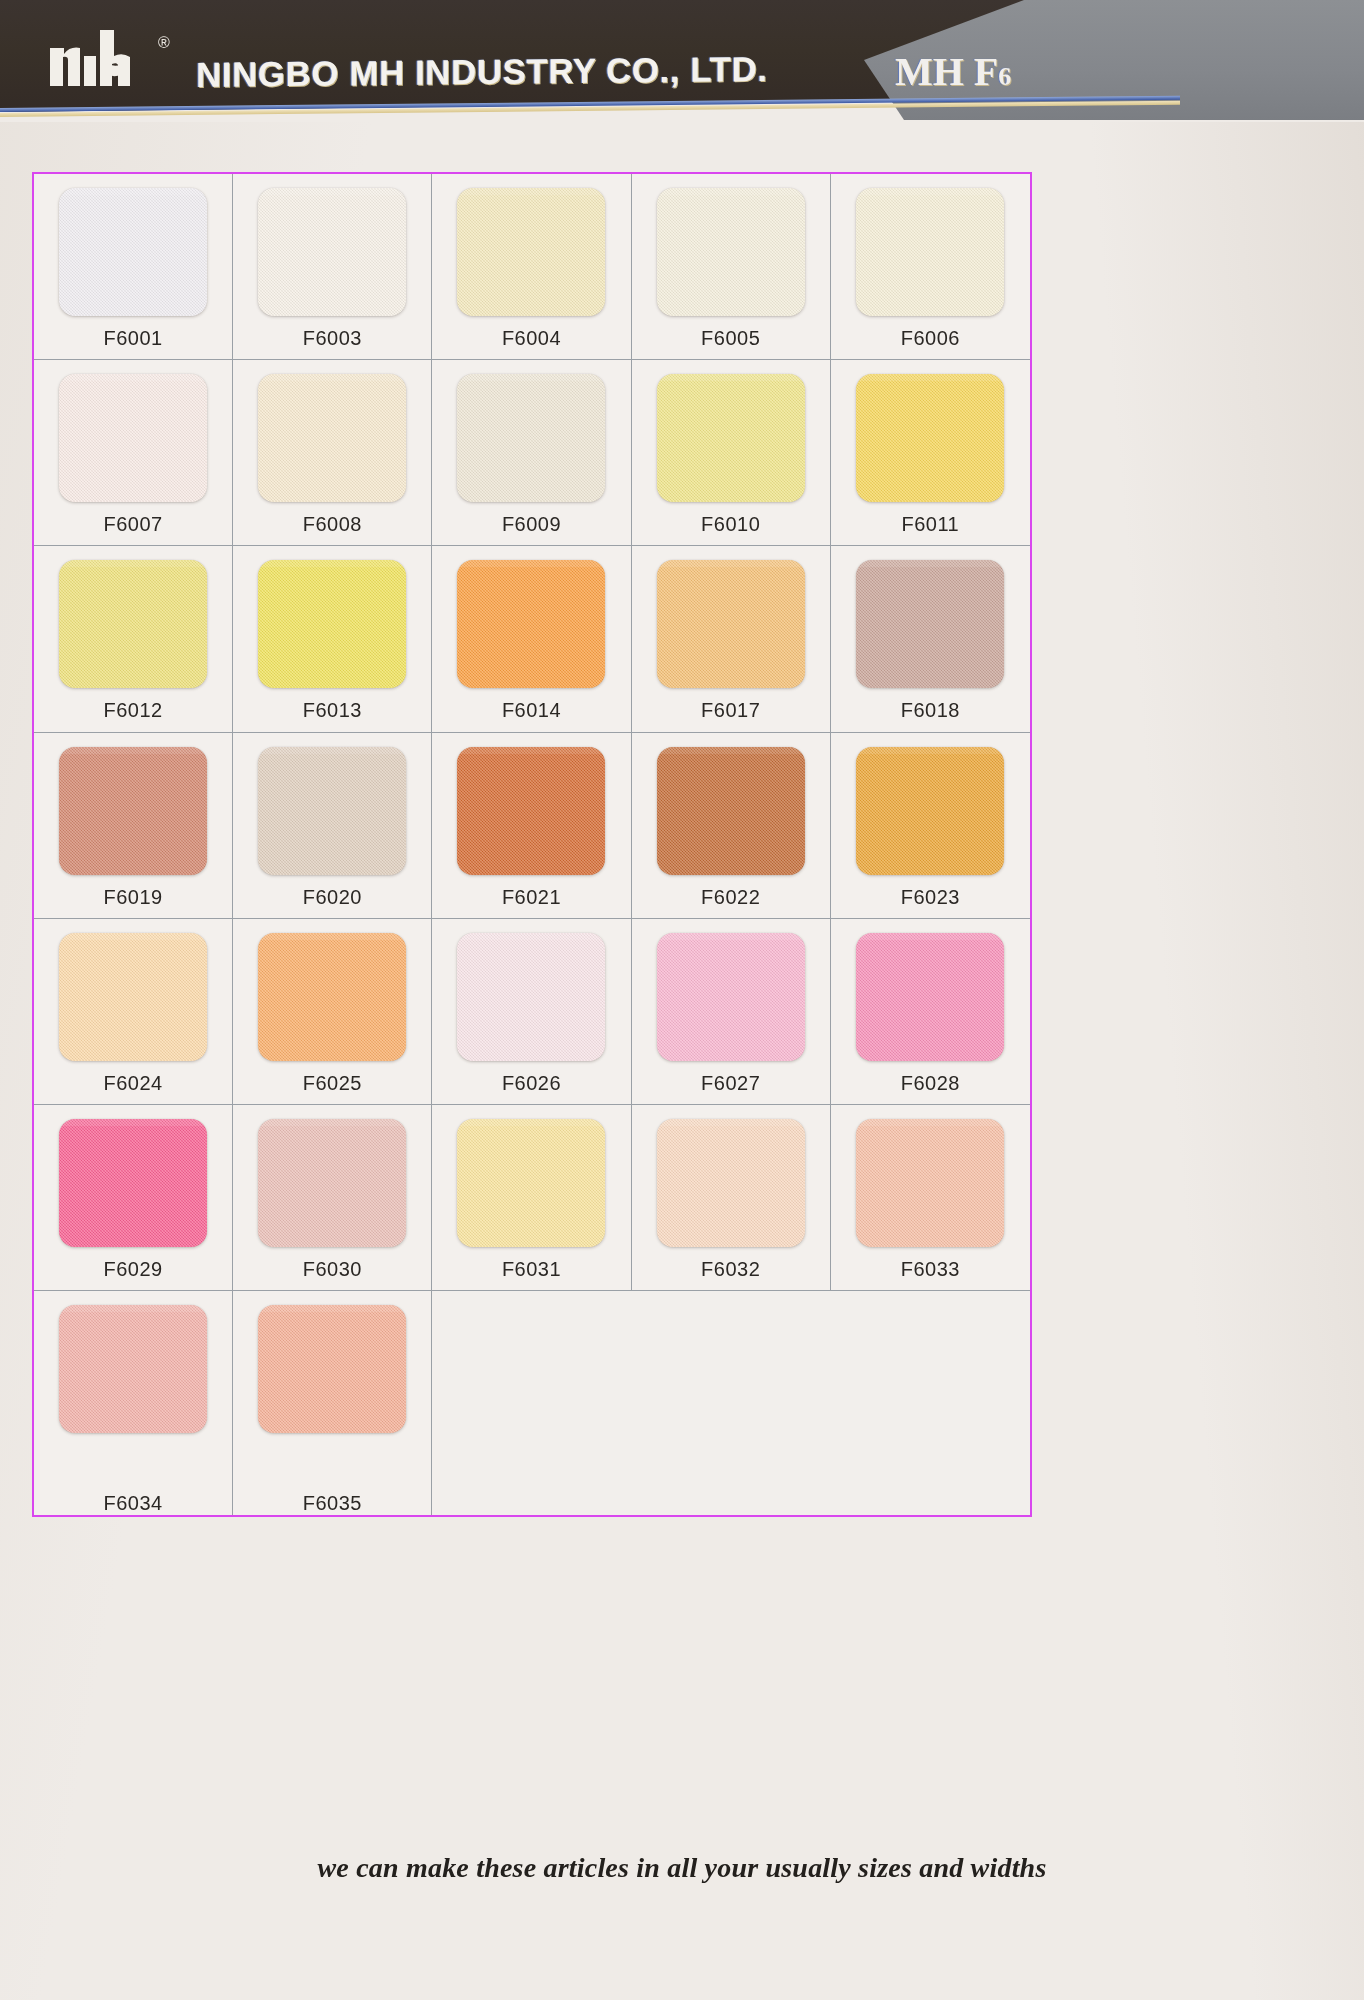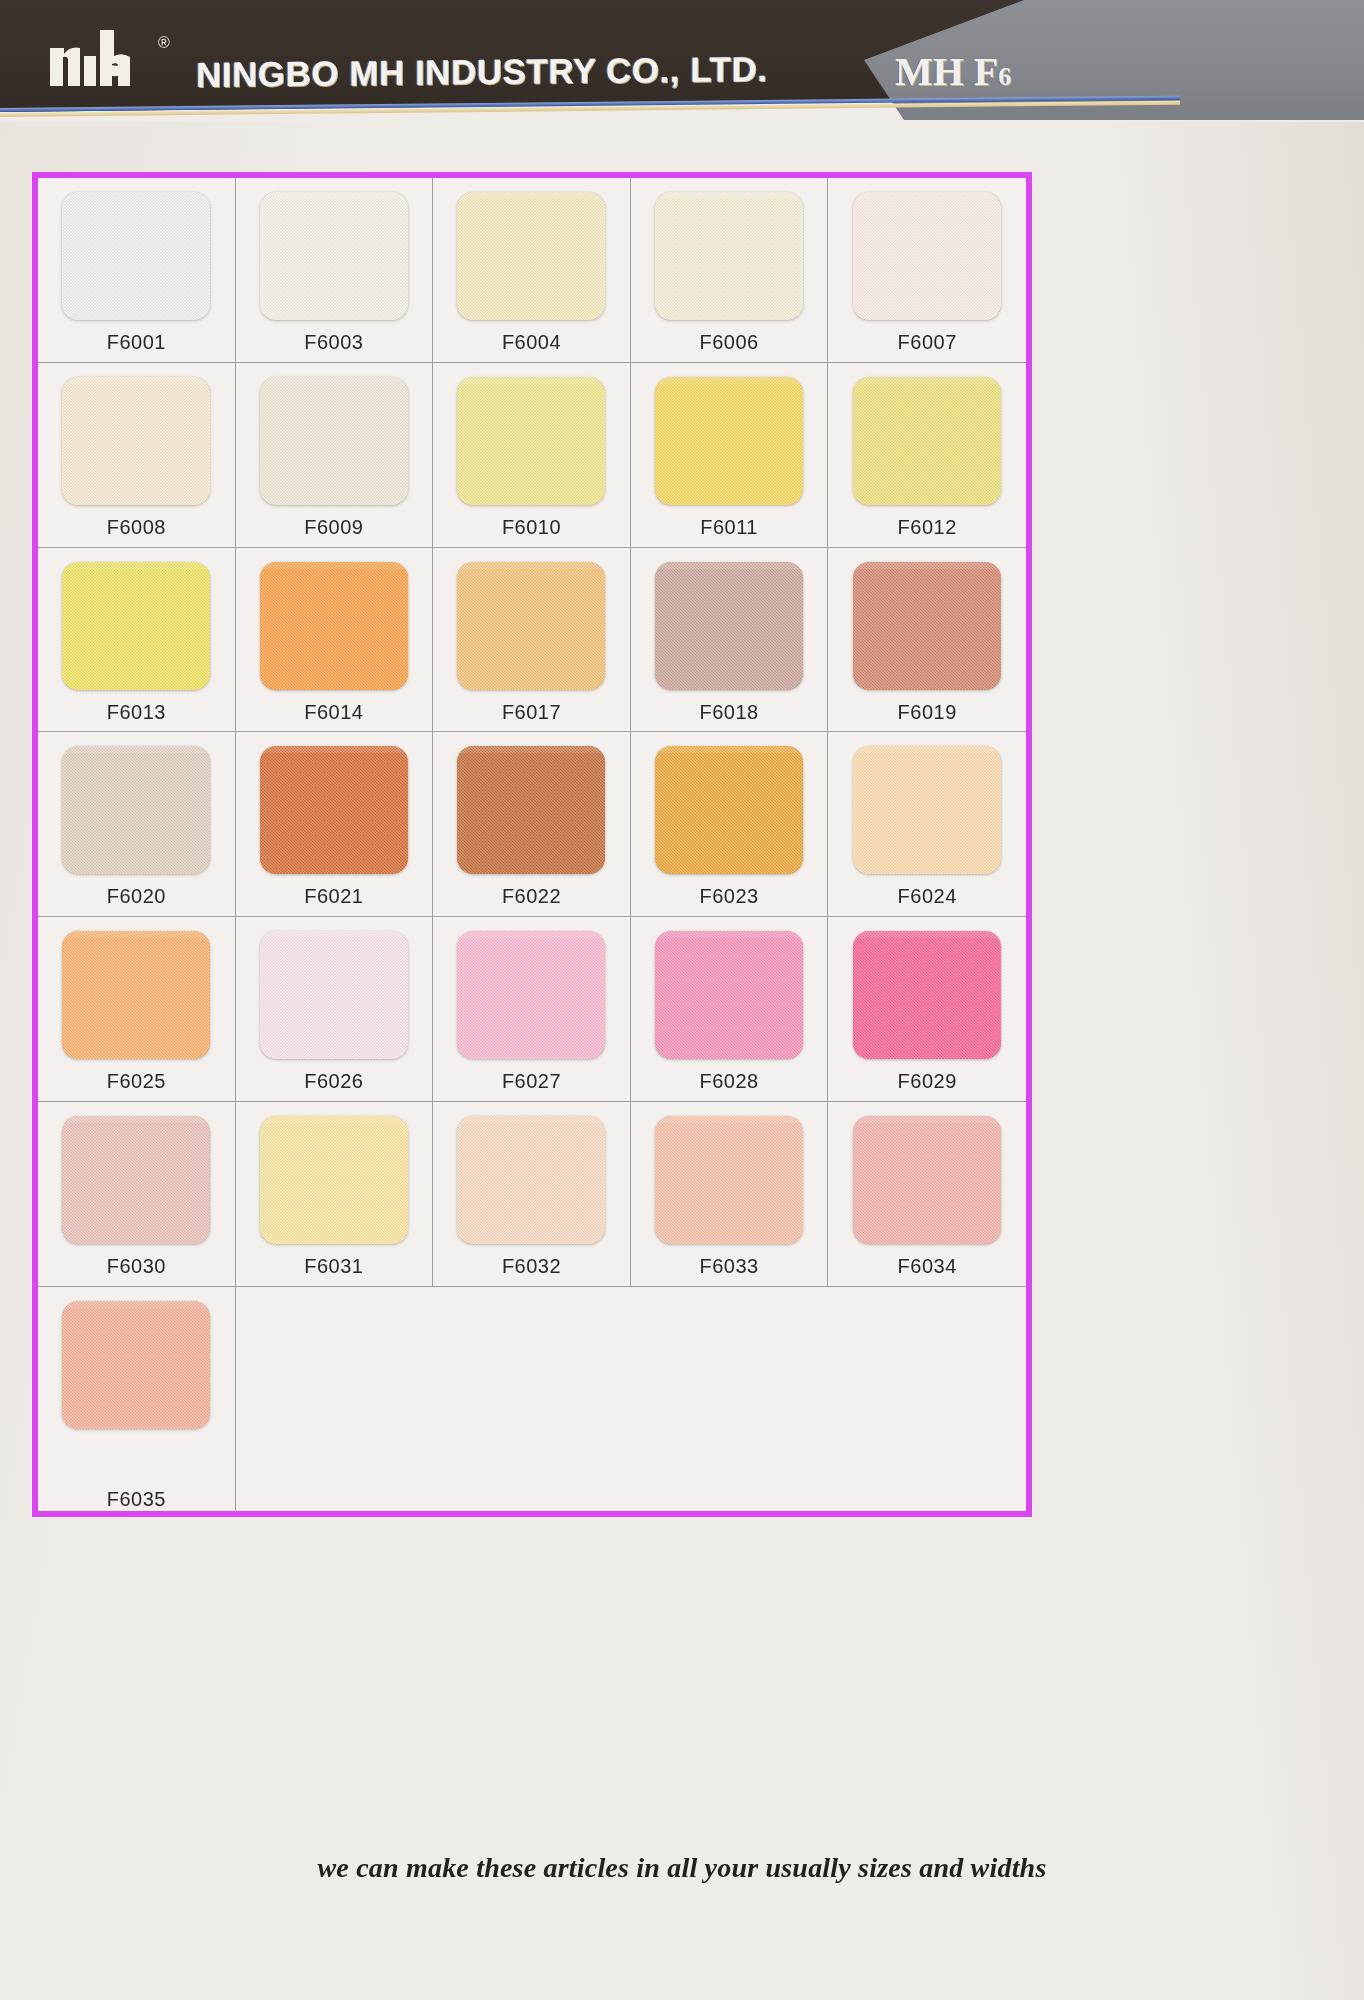--- a/index.html
+++ b/index.html
@@ -63,21 +63,21 @@
     color:#f1efec;
     text-shadow:1px 1px 0 #c7b68c, -1px 0 1px #5f79bb;
     white-space:nowrap;
   }
   .mhf6 .sub{font-size:26px;vertical-align:baseline;}
 
   
   .card{
     position:absolute;left:32px;top:172px;
     width:1000px;height:1345px;
-    border:6px solid #d946ef;
+    border:2px solid #d946ef;
     background:#f2efec;
     box-sizing:border-box;
     display:grid;
     grid-template-columns:repeat(5,1fr);
     grid-template-rows:repeat(7,1fr);
   }
   .cell{
     position:relative;
     border-right:1px solid #9aa0a6;
     border-bottom:1px solid #9aa0a6;
@@ -172,20 +172,24 @@
     </div>
     <div class="cell">
       <div class="swatch" title="F6003" style="background: rgb(244, 238, 228);"></div>
       <div class="label">F6003</div>
     </div>
     <div class="cell">
       <div class="swatch" title="F6004" style="background: rgb(241, 230, 185);"></div>
       <div class="label">F6004</div>
     </div>
     <div class="cell">
+      <div class="swatch" title="F6005" style="background: rgb(242, 236, 217);"></div>
+      <div class="label">F6005</div>
+    </div>
+    <div class="cell">
       <div class="swatch" title="F6006" style="background: rgb(243, 236, 211);"></div>
       <div class="label">F6006</div>
     </div>
     <div class="cell">
       <div class="swatch" title="F6007" style="background: rgb(246, 232, 226);"></div>
       <div class="label">F6007</div>
     </div>
     <div class="cell">
       <div class="swatch" title="F6008" style="background: rgb(244, 230, 203);"></div>
       <div class="label">F6008</div>

